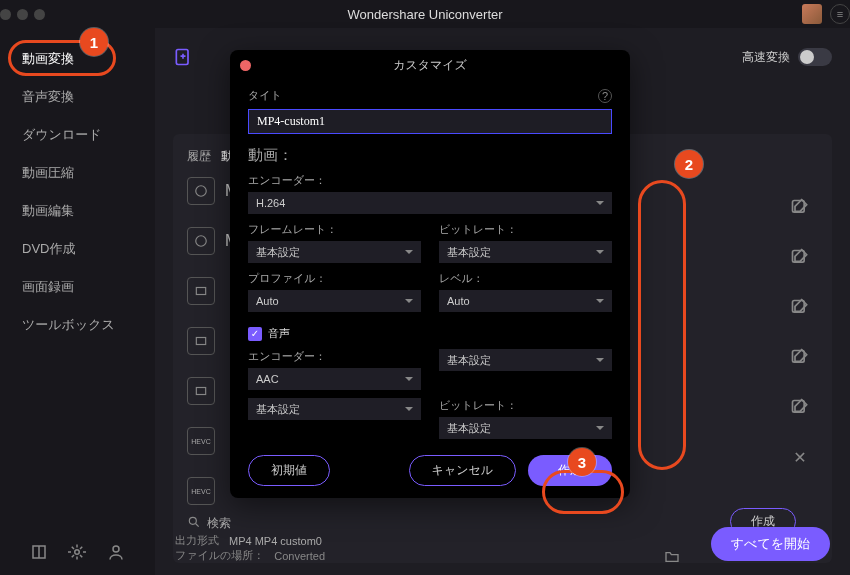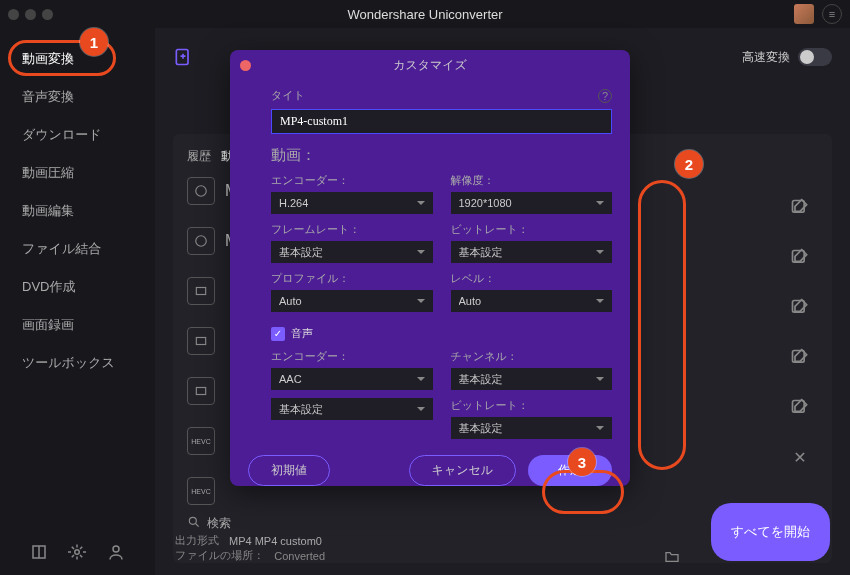--- a/index.html
+++ b/index.html
@@ -1,18 +1,18 @@
 <!DOCTYPE html>
 <html><head>
 <meta charset="utf-8">
 <style>
 * { margin: 0; padding: 0; box-sizing: border-box; font-family: -apple-system, "Hiragino Kaku Gothic ProN", sans-serif; }
 body { width: 850px; height: 575px; background: #18171c; color: #ccc; overflow: hidden; position: relative; }
 
-.titlebar { height: 28px; display: flex; align-items: center; padding: 0 8px; position: relative; }
+.titlebar { height: 28px; display: flex; align-items: center; padding: 0 0; position: relative; }
 .traffic { display: flex; gap: 6px; }
 .dot { width: 11px; height: 11px; border-radius: 50%; background: #444; }
 .title-center { position: absolute; left: 50%; transform: translateX(-50%); font-size: 13px; color: #ddd; font-weight: 500; }
 .titlebar-right { margin-left: auto; display: flex; gap: 8px; align-items: center; }
 .avatar { width: 20px; height: 20px; border-radius: 3px; background: linear-gradient(135deg, #c97a5a, #8a5a3a); }
 .menu-btn { width: 20px; height: 20px; border: 1px solid #444; border-radius: 50%; display: flex; align-items: center; justify-content: center; font-size: 11px; color: #888; }
 
 .main { display: flex; height: calc(100% - 28px); }
 
 .sidebar { width: 155px; background: #18171c; display: flex; flex-direction: column; padding-top: 12px; }
@@ -38,42 +38,42 @@
 
 .right-col { position: absolute; right: 40px; top: 170px; display: flex; flex-direction: column; gap: 30px; align-items: center; }
 .edit-icon { width: 20px; height: 20px; color: #888; cursor: pointer; }
 
 .close-x { color: #888; font-size: 16px; }
 
 .bottom { position: absolute; left: 20px; right: 20px; bottom: 12px; display: flex; flex-direction: column; gap: 0; }
 .create-btn-small { background: transparent; border: 1.5px solid #7a5cff; color: #ccc; border-radius: 18px; padding: 4px 20px; font-size: 12px; position: absolute; right: 22px; top: -14px; }
 .bottom-row { display: flex; align-items: center; gap: 10px; font-size: 11px; color: #888; }
 .folder-icon { width: 16px; height: 14px; color: #888; }
-.start-btn { position: absolute; right: 20px; bottom: 14px; background: #7a5cff; color: #fff; border: none; border-radius: 20px; padding: 20px 20px; font-size: 13px; cursor: pointer; }
-
-.modal { position: absolute; left: 230px; top: 50px; width: 400px; background: #4c1d95; border-radius: 8px; padding: 0; z-index: 10; box-shadow: 0 8px 30px rgba(0,0,0,0.5); }
+.start-btn { position: absolute; right: 20px; bottom: 14px; background: #7a5cff; color: #fff; border: none; border-radius: 20px; padding: 8px 20px; font-size: 13px; cursor: pointer; }
+
+.modal { position: absolute; left: 230px; top: 50px; width: 400px; background: #000000; border-radius: 8px; padding: 0; z-index: 10; box-shadow: 0 8px 30px rgba(0,0,0,0.5); }
 .modal-header { display: flex; align-items: center; height: 30px; padding: 0 10px; position: relative; }
 .modal-close { width: 11px; height: 11px; border-radius: 50%; background: #e66; }
 .modal-title { position: absolute; left: 50%; transform: translateX(-50%); font-size: 12px; color: #ccc; }
-.modal-body { padding: 8px 18px 16px; display: flex; flex-direction: column; gap: 6px; margin-left: 23px; }
+.modal-body { padding: 8px 18px 16px; display: flex; flex-direction: column; gap: 6px; }
 .label { font-size: 11px; color: #aaa; }
 .help-icon { font-size: 11px; color: #888; border: 1px solid #555; border-radius: 50%; width: 14px; height: 14px; display: inline-flex; align-items: center; justify-content: center; }
 .title-row { display: flex; justify-content: space-between; align-items: center; }
 .text-input { width: 100%; background: #1e1d25; border: 1px solid #4a4aff; color: #fff; padding: 4px 8px; font-size: 12px; outline: none; }
 .text-input::selection { background: #4a6aff; }
 .section-label { font-size: 15px; color: #aaa; margin-top: 6px; }
 .form-row { display: flex; gap: 18px; margin-top: 2px; }
 .form-col { flex: 1; display: flex; flex-direction: column; gap: 4px; }
 .select { background: #1f1e26; border: none; color: #ccc; font-size: 11px; padding: 5px 8px; appearance: none; position: relative; }
 .select-wrap { position: relative; }
 .select-wrap::after { content: ""; position: absolute; right: 8px; top: 50%; transform: translateY(-50%); border-left: 4px solid transparent; border-right: 4px solid transparent; border-top: 4px solid #888; pointer-events: none; }
 .select-wrap .select { width: 100%; }
 .chk-row { display: flex; align-items: center; gap: 6px; margin-top: 8px; }
 .chk { width: 14px; height: 14px; background: #7a5cff; border-radius: 2px; display: flex; align-items: center; justify-content: center; color: #fff; font-size: 10px; }
-.modal-footer { display: flex; justify-content: space-between; align-items: center; padding: 0 18px 0; gap: 10px; }
+.modal-footer { display: flex; justify-content: space-between; align-items: center; padding: 0 18px 12px; gap: 10px; }
 .btn { border-radius: 18px; padding: 6px 22px; font-size: 12px; cursor: pointer; }
 .btn-outline { background: transparent; border: 1.5px solid #7a5cff; color: #ccc; }
 .btn-primary { background: #7a5cff; border: none; color: #fff; padding: 6px 30px; }
 .footer-right { display: flex; gap: 12px; }
 
 .callout { position: absolute; width: 28px; height: 28px; background: #e8491f; border-radius: 50%; color: #fff; font-weight: bold; display: flex; align-items: center; justify-content: center; font-size: 15px; z-index: 20; box-shadow: 0 0 0 1px rgba(255,255,255,0.3); }
 .callout-ring { position: absolute; border: 3px solid #e8491f; border-radius: 24px; z-index: 19; pointer-events: none; }
 
 svg { display: block; }
 </style>
@@ -93,21 +93,20 @@
   </div>
 </div>
 
 <div class="main">
   <div class="sidebar">
     <div class="sidebar-item active">動画変換</div>
     <div class="sidebar-item">音声変換</div>
     <div class="sidebar-item">ダウンロード</div>
     <div class="sidebar-item">動画圧縮</div>
     <div class="sidebar-item">動画編集</div>
-    <div class="sidebar-item">ファイル結合</div>
     <div class="sidebar-item">DVD作成</div>
     <div class="sidebar-item">画面録画</div>
     <div class="sidebar-item">ツールボックス</div>
     <div class="sidebar-bottom">
       <svg class="sbicon" viewBox="0 0 24 24" fill="none" stroke="currentColor" stroke-width="2">
           <path d="M4 4h16v16H4z M12 4v16"></path>
         </svg>
       <svg class="sbicon" viewBox="0 0 24 24" fill="none" stroke="currentColor" stroke-width="2">
           <circle cx="12" cy="12" r="3"></circle>
           <path d="M12 2v4M12 18v4M4 12H0M24 12h-4M5 5l3 3M16 16l3 3M5 19l3-3M16 8l3-3"></path>
@@ -249,24 +248,20 @@
     </div>
     <input class="text-input" style="background: rgb(30, 29, 37); color: rgb(255, 255, 255); font-family: Liberation Serif, serif;" value="MP4-custom1">
 
     <div class="section-label">動画：</div>
 
     <div class="form-row">
       <div class="form-col">
         <span class="label">エンコーダー：</span>
         <div class="select-wrap"><select class="select"><option>H.264</option></select></div>
       </div>
-      <div class="form-col">
-        <span class="label">解像度：</span>
-        <div class="select-wrap"><select class="select"><option>1920*1080</option></select></div>
-      </div>
     </div>
 
     <div class="form-row">
       <div class="form-col">
         <span class="label">フレームレート：</span>
         <div class="select-wrap"><select class="select"><option>基本設定</option></select></div>
       </div>
       <div class="form-col">
         <span class="label">ビットレート：</span>
         <div class="select-wrap"><select class="select"><option>基本設定</option></select></div>
@@ -288,21 +283,20 @@
       <div class="chk">✓</div>
       <span class="label" style="color:#ddd">音声</span>
     </div>
 
     <div class="form-row">
       <div class="form-col">
         <span class="label">エンコーダー：</span>
         <div class="select-wrap"><select class="select"><option>AAC</option></select></div>
       </div>
       <div class="form-col">
-        <span class="label">チャンネル：</span>
         <div class="select-wrap"><select class="select"><option>基本設定</option></select></div>
       </div>
     </div>
 
     <div class="form-row">
       <div class="form-col">
         <div class="select-wrap"><select class="select"><option>基本設定</option></select></div>
       </div>
       <div class="form-col">
         <span class="label">ビットレート：</span>

